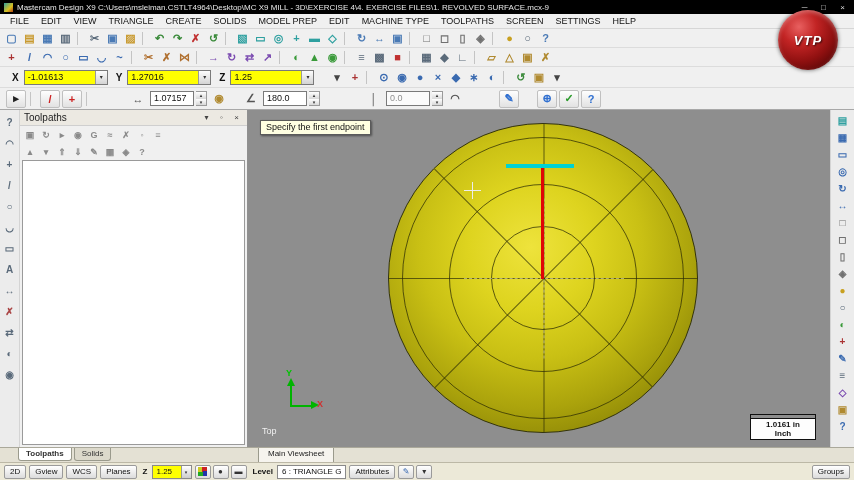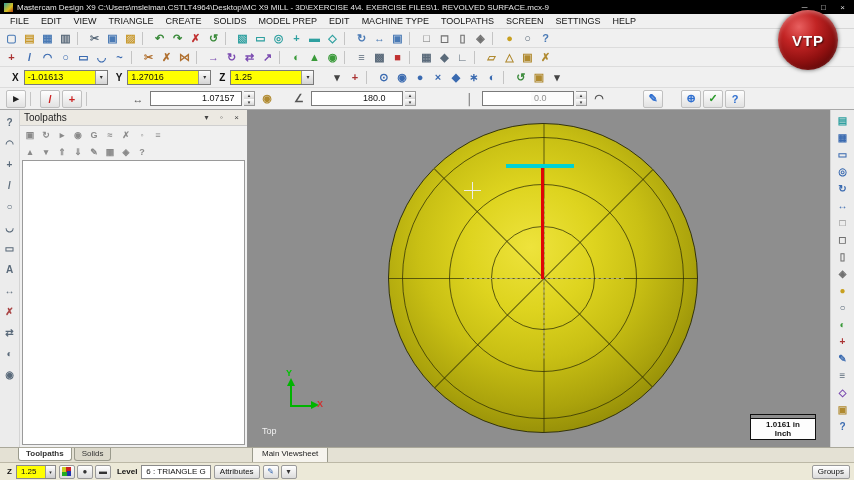--- a/index.html
+++ b/index.html
@@ -40,21 +40,21 @@
               font-size:6px; line-height:13px; text-align:center; color:#333; }
 
   
   .ribbon { position:absolute; top:88px; left:0; right:0; height:22px; background:#f0f0f0;
             display:flex; align-items:center; padding:0 6px; gap:2px; border-bottom:1px solid #a8a8a8; }
   .rb-icon { width:20px; height:18px; display:flex; align-items:center; justify-content:center;
              font-size:11px; font-weight:bold; border:1px solid #c0c0c0; background:linear-gradient(#fefefe,#e2e2e2); border-radius:2px; }
   .rb-flat { border:none; background:none; }
   .c-red { color:#cc2222; } .c-blue { color:#2f6fd0; } .c-green { color:#2a9a2a; }
   .c-gray { color:#555; } .c-orange { color:#b08a30; } .c-dark { color:#222; }
-  .ribbon .combo .t { min-width:42px;margin-left:48px; }
+  .ribbon .combo .t { min-width:42px; }
   .ribbon .combo.disabled .t { color:#909090; background:#fbfbfb; }
   .spin { display:flex; flex-direction:column; width:11px; height:15px; border:1px solid #9a9a9a; border-left:none; }
   .spin i { flex:1; font-style:normal; font-size:5px; line-height:6px; text-align:center;
             background:linear-gradient(#fff,#d8d8d8); color:#333; }
   .rsep { width:6px; height:14px; border-left:1px solid #c4c4c4; margin:0 2px; }
   .gap8{width:8px;flex:none;} .gap14{width:14px;flex:none;} .gap30{width:30px;flex:none;} .gap40{width:40px;flex:none;}
 
   
   #main { position:absolute; top:110px; left:0; width:854px; height:337px; display:flex; }
   .lvt { width:20px; background:#ececec; border-right:1px solid #d4d4d4; display:flex; flex-direction:column;
@@ -112,21 +112,21 @@
               text-align:center; font-size:8px; font-weight:bold; line-height:9px; padding:1px 0; z-index:7; }
   .scalebox span { display:block; }
 
   
   #tabs { position:absolute; top:447px; left:0; width:854px; height:15px; background:#e4e1d4;
           border-top:1px solid #aaa89a; display:flex; }
   #tabs .left { width:248px; display:flex; gap:2px; padding-left:18px; }
   .tab { height:13px; padding:0 7px; font-size:8px; line-height:12px; background:#dcd9cb;
          border:1px solid #9a9a8c; border-top:none; border-radius:0 0 3px 3px; color:#333; }
   .tab.active { background:#fff; font-weight:bold; }
-  .sheet-tab { height:19px; margin-left:4px; padding:0 9px; font-size:8px; line-height:12px; background:#f6f4ee;
+  .sheet-tab { height:19px; margin-left:10px; padding:0 9px; font-size:8px; line-height:12px; background:#f6f4ee;
                border:1px solid #9a9a8c; border-top:none; border-radius:0 0 3px 3px; color:#222; }
 
   
   #statusbar { position:absolute; top:462px; left:0; width:854px; height:18px; display:flex; }
   .sb-prompt { width:328px; background:#141414; color:#ececec; font-size:8px; line-height:17px;
                padding-left:5px; white-space:pre; }
   .sb-controls { flex:1; background:#ece9d8; border-top:1px solid #bcb8a6; display:flex; align-items:center;
                  gap:3px; padding:0 4px; }
   .sb-btn { height:14px; padding:0 5px; font-size:8px; line-height:12px; background:linear-gradient(#ffffff,#dcdcdc);
             border:1px solid #9a9a9a; border-radius:2px; white-space:nowrap; }
@@ -140,21 +140,21 @@
              display:flex; align-items:center; justify-content:center; font-size:8px; border-radius:2px; }
   .sb-icon[data-name="entity-color-icon"]::after { content:""; width:9px; height:9px;
              background:conic-gradient(#cc2222 0 25%, #2233aa 25% 50%, #22aa22 50% 75%, #cccc22 75%); }
   .sb-groups { margin-left:auto; }
 
   
   .vtp-logo { position:absolute; top:10px; left:778px; width:60px; height:60px; border-radius:50%; z-index:50;
               background:radial-gradient(circle at 35% 28%, #e86060 0%, #c22424 30%, #8f1010 60%, #560707 85%, #3a0404 100%);
               box-shadow:0 0 4px rgba(0,0,0,.6), inset 0 2px 4px rgba(255,255,255,.35);
               display:flex; align-items:center; justify-content:center; }
-  .vtp-logo span { color:#fff; font-size:15px; font-weight:bold; letter-spacing:1px;
+  .vtp-logo span { color:#fff; font-size:13px; font-weight:bold; font-style:italic; letter-spacing:1px;
                    text-shadow:1px 1px 2px rgba(0,0,0,.7); }
 </style>
 </head>
 <body>
 
 <div id="app" data-name="mastercam-window">
 
   <div class="titlebar" data-name="title-bar">
     <span class="app-icon" data-name="app-icon"></span>
     <span class="title" data-name="window-title">Mastercam Design X9   C:\Users\msleiman.CSTLT4964\Desktop\MC X9 MILL - 3D\EXERCISE 4\4. EXERCISE FILES\1. REVOLVED SURFACE.mcx-9</span>
@@ -373,20 +373,21 @@
           <span class="pt-icon" data-name="tp-move-down-icon">⇓</span>
           <span class="pt-icon" data-name="tp-edit-params-icon">✎</span>
           <span class="pt-icon" data-name="tp-geometry-icon">▦</span>
           <span class="pt-icon" data-name="tp-machine-group-icon">◈</span>
           <span class="pt-icon" data-name="tp-help-icon">?</span>
       </div>
       <div class="panel-body" data-name="toolpaths-operations-list"></div>
     </div>
 
     <div class="viewport" data-name="graphics-viewport">
+      <div class="tooltip" data-name="prompt-tooltip">Specify the first endpoint</div>
 
       <div class="wheel" data-name="revolved-surface">
         <div class="ring r2" data-name="wireframe-circle-outer"></div>
         <div class="ring r3" data-name="wireframe-circle-middle"></div>
         <div class="ring r4" data-name="wireframe-circle-inner"></div>
         <div class="diam" data-name="diameter-line-horizontal"></div>
         <div class="diam d45" data-name="diameter-line-45"></div>
         <div class="diam d90" data-name="diameter-line-vertical"></div>
         <div class="diam d135" data-name="diameter-line-135"></div>
         <div class="dash" data-name="construction-dashed-horizontal"></div>
@@ -441,20 +442,26 @@
   <div id="tabs" data-name="bottom-tabs-row">
     <div class="left" data-name="manager-tabs">
       <span class="tab active" data-name="tab-toolpaths">Toolpaths</span>
         <span class="tab" data-name="tab-solids">Solids</span>
     </div>
     <span class="sheet-tab" data-name="viewsheet-tab">Main Viewsheet</span>
   </div>
 
   <div id="statusbar" data-name="status-bar">
     <div class="sb-controls" data-name="status-controls">
+      <span style="display:flex;gap:3px;" data-name="status-buttons">
+        <span class="sb-btn" data-name="mode-2d-button">2D</span>
+          <span class="sb-btn" data-name="gview-button">Gview</span>
+          <span class="sb-btn" data-name="wcs-button">WCS</span>
+          <span class="sb-btn" data-name="planes-button">Planes</span>
+      </span>
       <span class="sb-label" data-name="status-z-label">Z</span>
       <span class="sb-combo yellow" data-name="status-z-input">
         <span class="t" data-name="status-z-value">1.25</span>
         <span class="a" data-name="status-z-dropdown-icon">▾</span>
       </span>
       <span style="display:flex;gap:2px;" data-name="attribute-quick-icons">
         <span class="sb-icon" data-name="entity-color-icon"></span>
           <span class="sb-icon" data-name="point-style-icon" style="color: rgb(51, 51, 51);">●</span>
           <span class="sb-icon" data-name="line-style-icon" style="color: rgb(51, 51, 51);">▬</span>
       </span>

